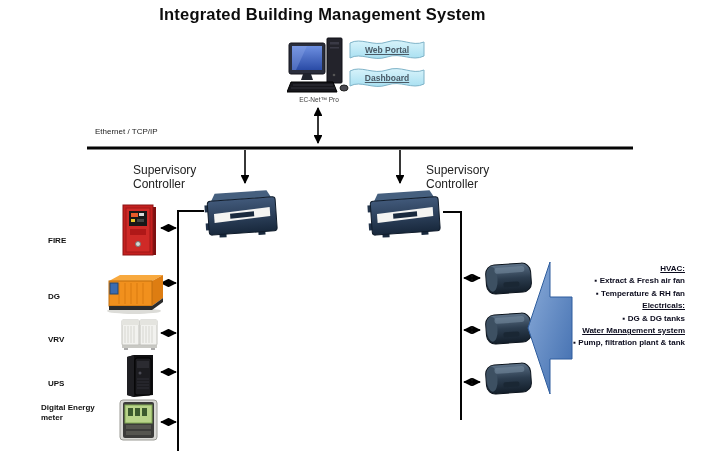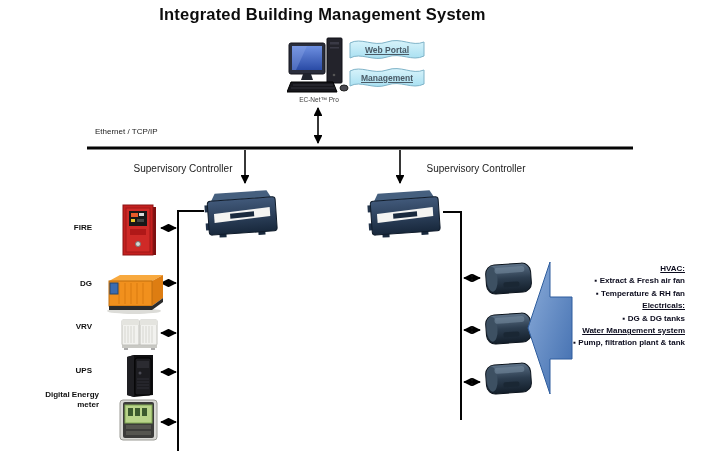--- a/index.html
+++ b/index.html
@@ -5,22 +5,22 @@
   html,body{margin:0;padding:0;background:#fff;}
   .canvas{position:relative;width:720px;height:468px;background:#ffffff;overflow:hidden;
           font-family:"Liberation Sans","DejaVu Sans",sans-serif;}
   .abs{position:absolute;}
   .title{left:60px;top:5px;width:525px;text-align:center;font-size:16.5px;font-weight:bold;
          color:#0d0d0d;letter-spacing:.2px;}
   .ecnet{left:284px;top:96px;width:70px;text-align:center;font-size:6.5px;color:#3d3d3d;}
   .wave-text{width:78px;height:24px;display:flex;align-items:center;justify-content:center;
              font-size:8.5px;font-weight:bold;color:#4a5a66;text-decoration:underline;}
   .netlabel{font-size:8px;color:#1c1c1c;}
-  .supctl{font-size:10px;color:#222;width:100px;text-align:center;}
-  .devlabel{font-size:8px;font-weight:bold;color:#101010;text-align:right;line-height:10px;}
+  .supctl{font-size:12px;color:#222;width:100px;}
+  .devlabel{font-size:8px;font-weight:bold;color:#101010;text-align:left;line-height:10px;margin-top:13px;}
   .rp{left:567px;top:263px;width:118px;font-size:8px;font-weight:bold;color:#0b0b1d;
       line-height:12.4px;text-align:right;}
   .rp-h{text-decoration:underline;}
   svg{display:block;}
 </style>
 </head>
 <body>
 
 <div class="canvas">
 
@@ -69,21 +69,21 @@
   <div class="abs ecnet">EC-Net™ Pro</div>
 
   <svg class="abs" style="left:348px;top:37px" width="78" height="26" viewBox="0 0 78 26">
     <path d="M2,6 C13,0 25,10 39,5 C53,0 64,10 76,5 L76,19 C64,25 53,15 39,20 C25,25 13,15 2,21 Z" fill="url(#gradWave)" stroke="#7fb3c8" stroke-width="1"></path>
   </svg>
   <div class="abs wave-text" style="left:348px;top:38px">Web Portal</div>
 
   <svg class="abs" style="left:348px;top:65px" width="78" height="26" viewBox="0 0 78 26">
     <path d="M2,6 C13,0 25,10 39,5 C53,0 64,10 76,5 L76,19 C64,25 53,15 39,20 C25,25 13,15 2,21 Z" fill="url(#gradWave)" stroke="#7fb3c8" stroke-width="1"></path>
   </svg>
-  <div class="abs wave-text" style="left:348px;top:66px">Management</div>
+  <div class="abs wave-text" style="left:348px;top:66px">Dashboard</div>
 
   <div class="abs netlabel" style="left:95px;top:127px">Ethernet / TCP/IP</div>
   <div class="abs supctl" style="left:133px;top:163px">Supervisory Controller</div>
   <div class="abs supctl" style="left:426px;top:163px">Supervisory Controller</div>
 
   <svg class="abs" style="left:0;top:0" width="720" height="468" viewBox="0 0 720 468">
     <defs>
       <marker id="ah" viewBox="0 0 10 10" refX="9" refY="5" markerWidth="5.5" markerHeight="5.5" orient="auto-start-reverse">
           <path d="M0,0 L10,5 L0,10 z" fill="#000"></path>
         </marker>

